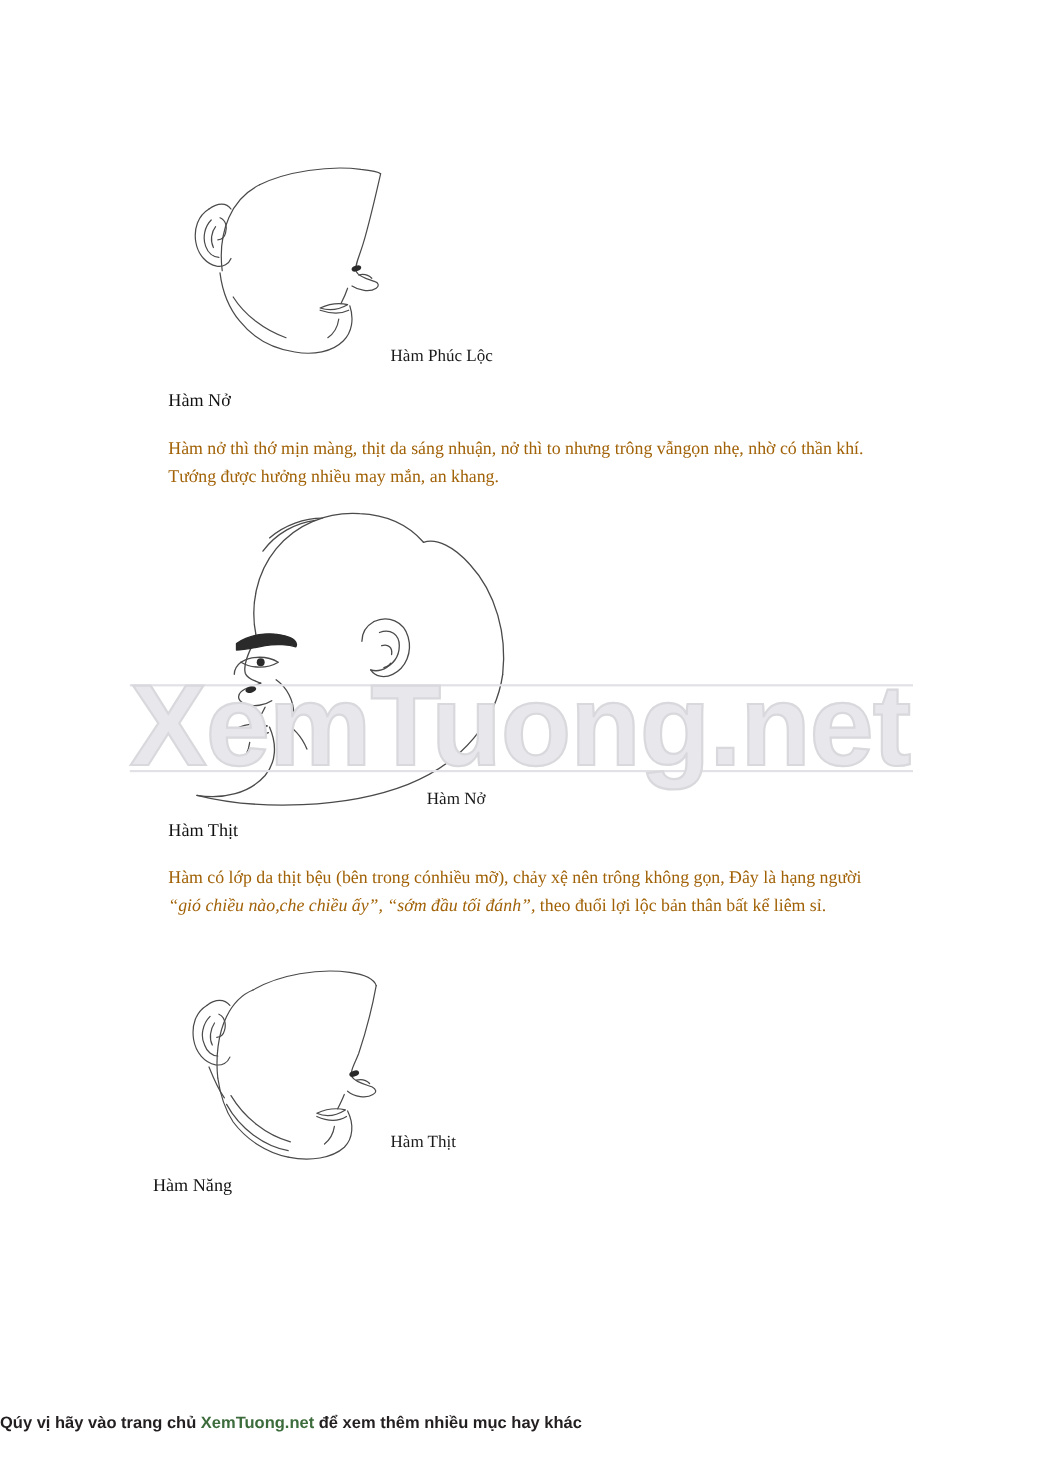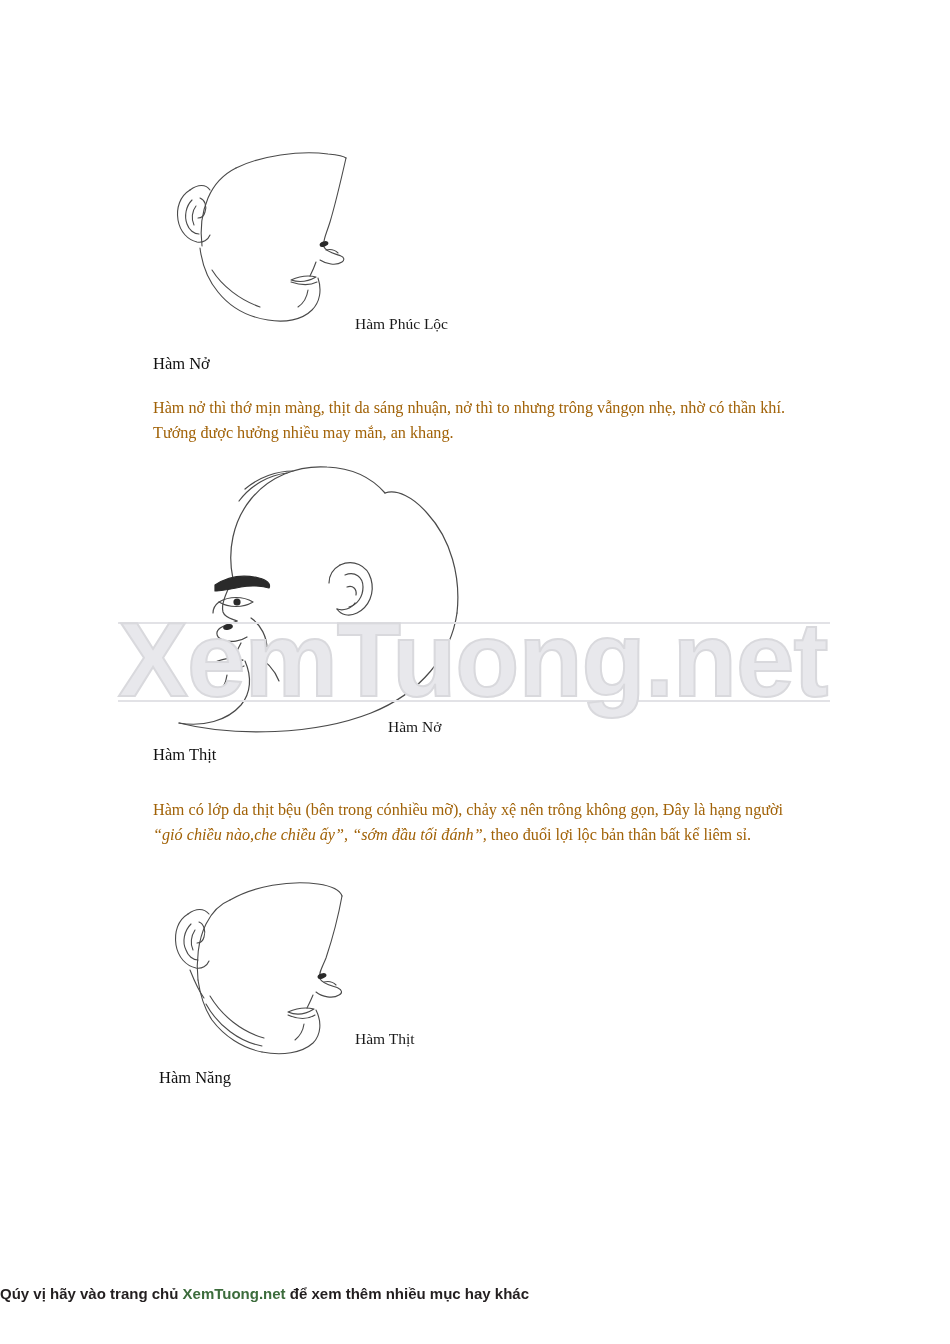--- a/index.html
+++ b/index.html
@@ -182,21 +182,21 @@
       <path d="M162 154 C 168 156, 176 154, 180 148"></path>
     </svg>
   </div>
   <div class="fig-caption" style="left:388px; top:718px;">Hàm Nở</div>
 
   <div class="watermark-box"></div>
   <div class="watermark">XemTuong.net</div>
 
   <div class="heading" style="left:153px; top:745px;">Hàm Thịt</div>
 
-  <div class="para" style="left:153px; top:786px; width:655px;margin-top:12px;">
+  <div class="para" style="left:153px; top:786px; width:655px;">
     <span>Hàm có lớp da thịt bệu (bên trong cónhiều mỡ), chảy xệ nên trông không gọn, Đây là hạng người </span><i>“gió chiều nào,che chiều ấy”,</i><span> </span><i>“sớm đầu tối đánh”,</i><span> theo đuổi lợi lộc bản thân bất kể liêm sỉ.</span>
   </div>
 
   <div class="figure" style="left:150px; top:878px; width:270px; height:175px;">
     <svg width="270" height="175" viewBox="0 0 270 175" fill="none" stroke="#4a4a4a" stroke-width="1.1" stroke-linecap="round" stroke-linejoin="round">
 
       <path d="M80 22 C 104 8, 140 2, 168 6 C 182 8, 190 12, 192 18"></path>
 
       <path d="M192 18 C 188 40, 182 62, 176 80 C 172 90, 168 96, 170 101 C 173 106, 183 108, 188 110 C 192 112, 193 115, 189 117 C 183 121, 172 119, 166 114"></path>
       <ellipse cx="172" cy="98" rx="4.6" ry="2.6" fill="#2a2a2a" stroke="none" transform="rotate(-18 172 98)"></ellipse>
@@ -220,19 +220,19 @@
       <path d="M38 36 C 46 30, 54 30, 59 36"></path>
       <path d="M41 46 C 34 53, 32 64, 36 72 C 38 78, 43 82, 48 82"></path>
       <path d="M45 52 C 41 58, 40 66, 43 72"></path>
       <path d="M49 44 C 54 46, 56 53, 54 59 C 53 63, 50 65, 47 65"></path>
 
       <path d="M40 92 C 44 102, 48 112, 54 120"></path>
     </svg>
   </div>
   <div class="fig-caption" style="left:355px; top:1030px;">Hàm Thịt</div>
 
-  <div class="heading" style="left:159px; top:1068px;">Hàm Năng</div>
+  <div class="heading" style="left:139px; top:1068px;">Hàm Năng</div>
 
   <div class="footer">
     <span>Qúy vị hãy vào trang chủ </span><span class="accent">XemTuong.net</span><span> để xem thêm nhiều mục hay khác</span>
   </div>
 
 </div>
 
 </body></html>

